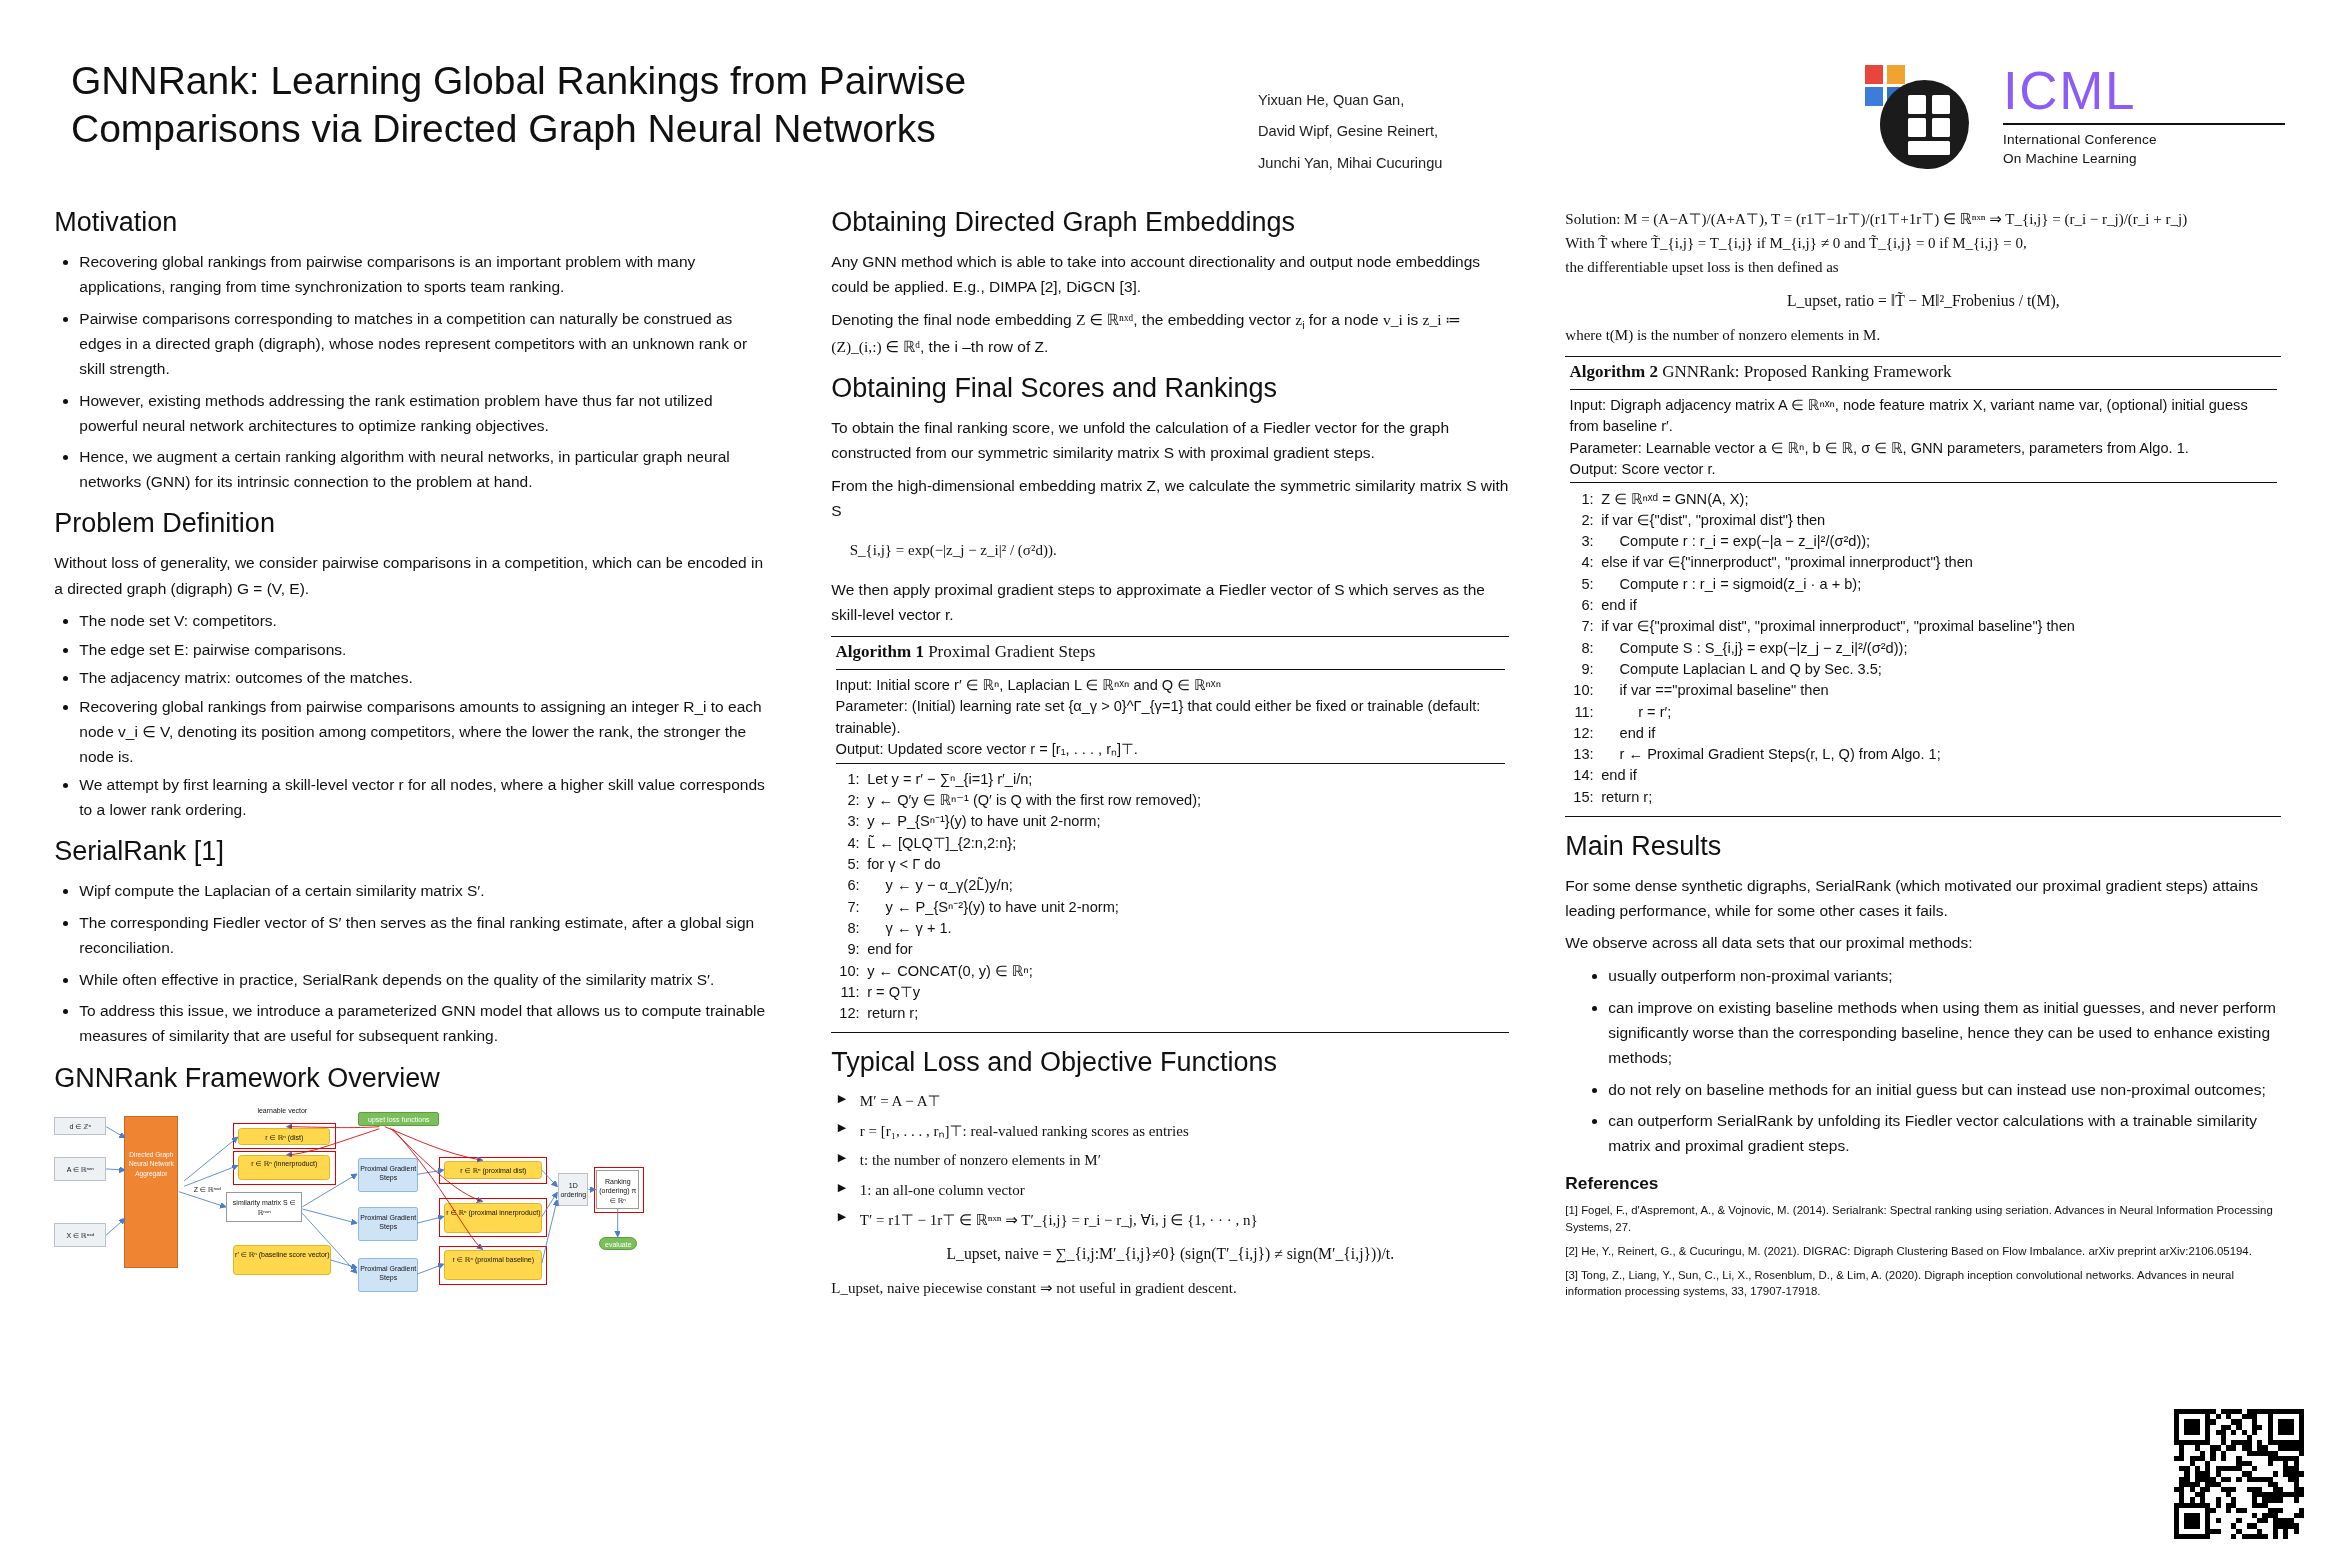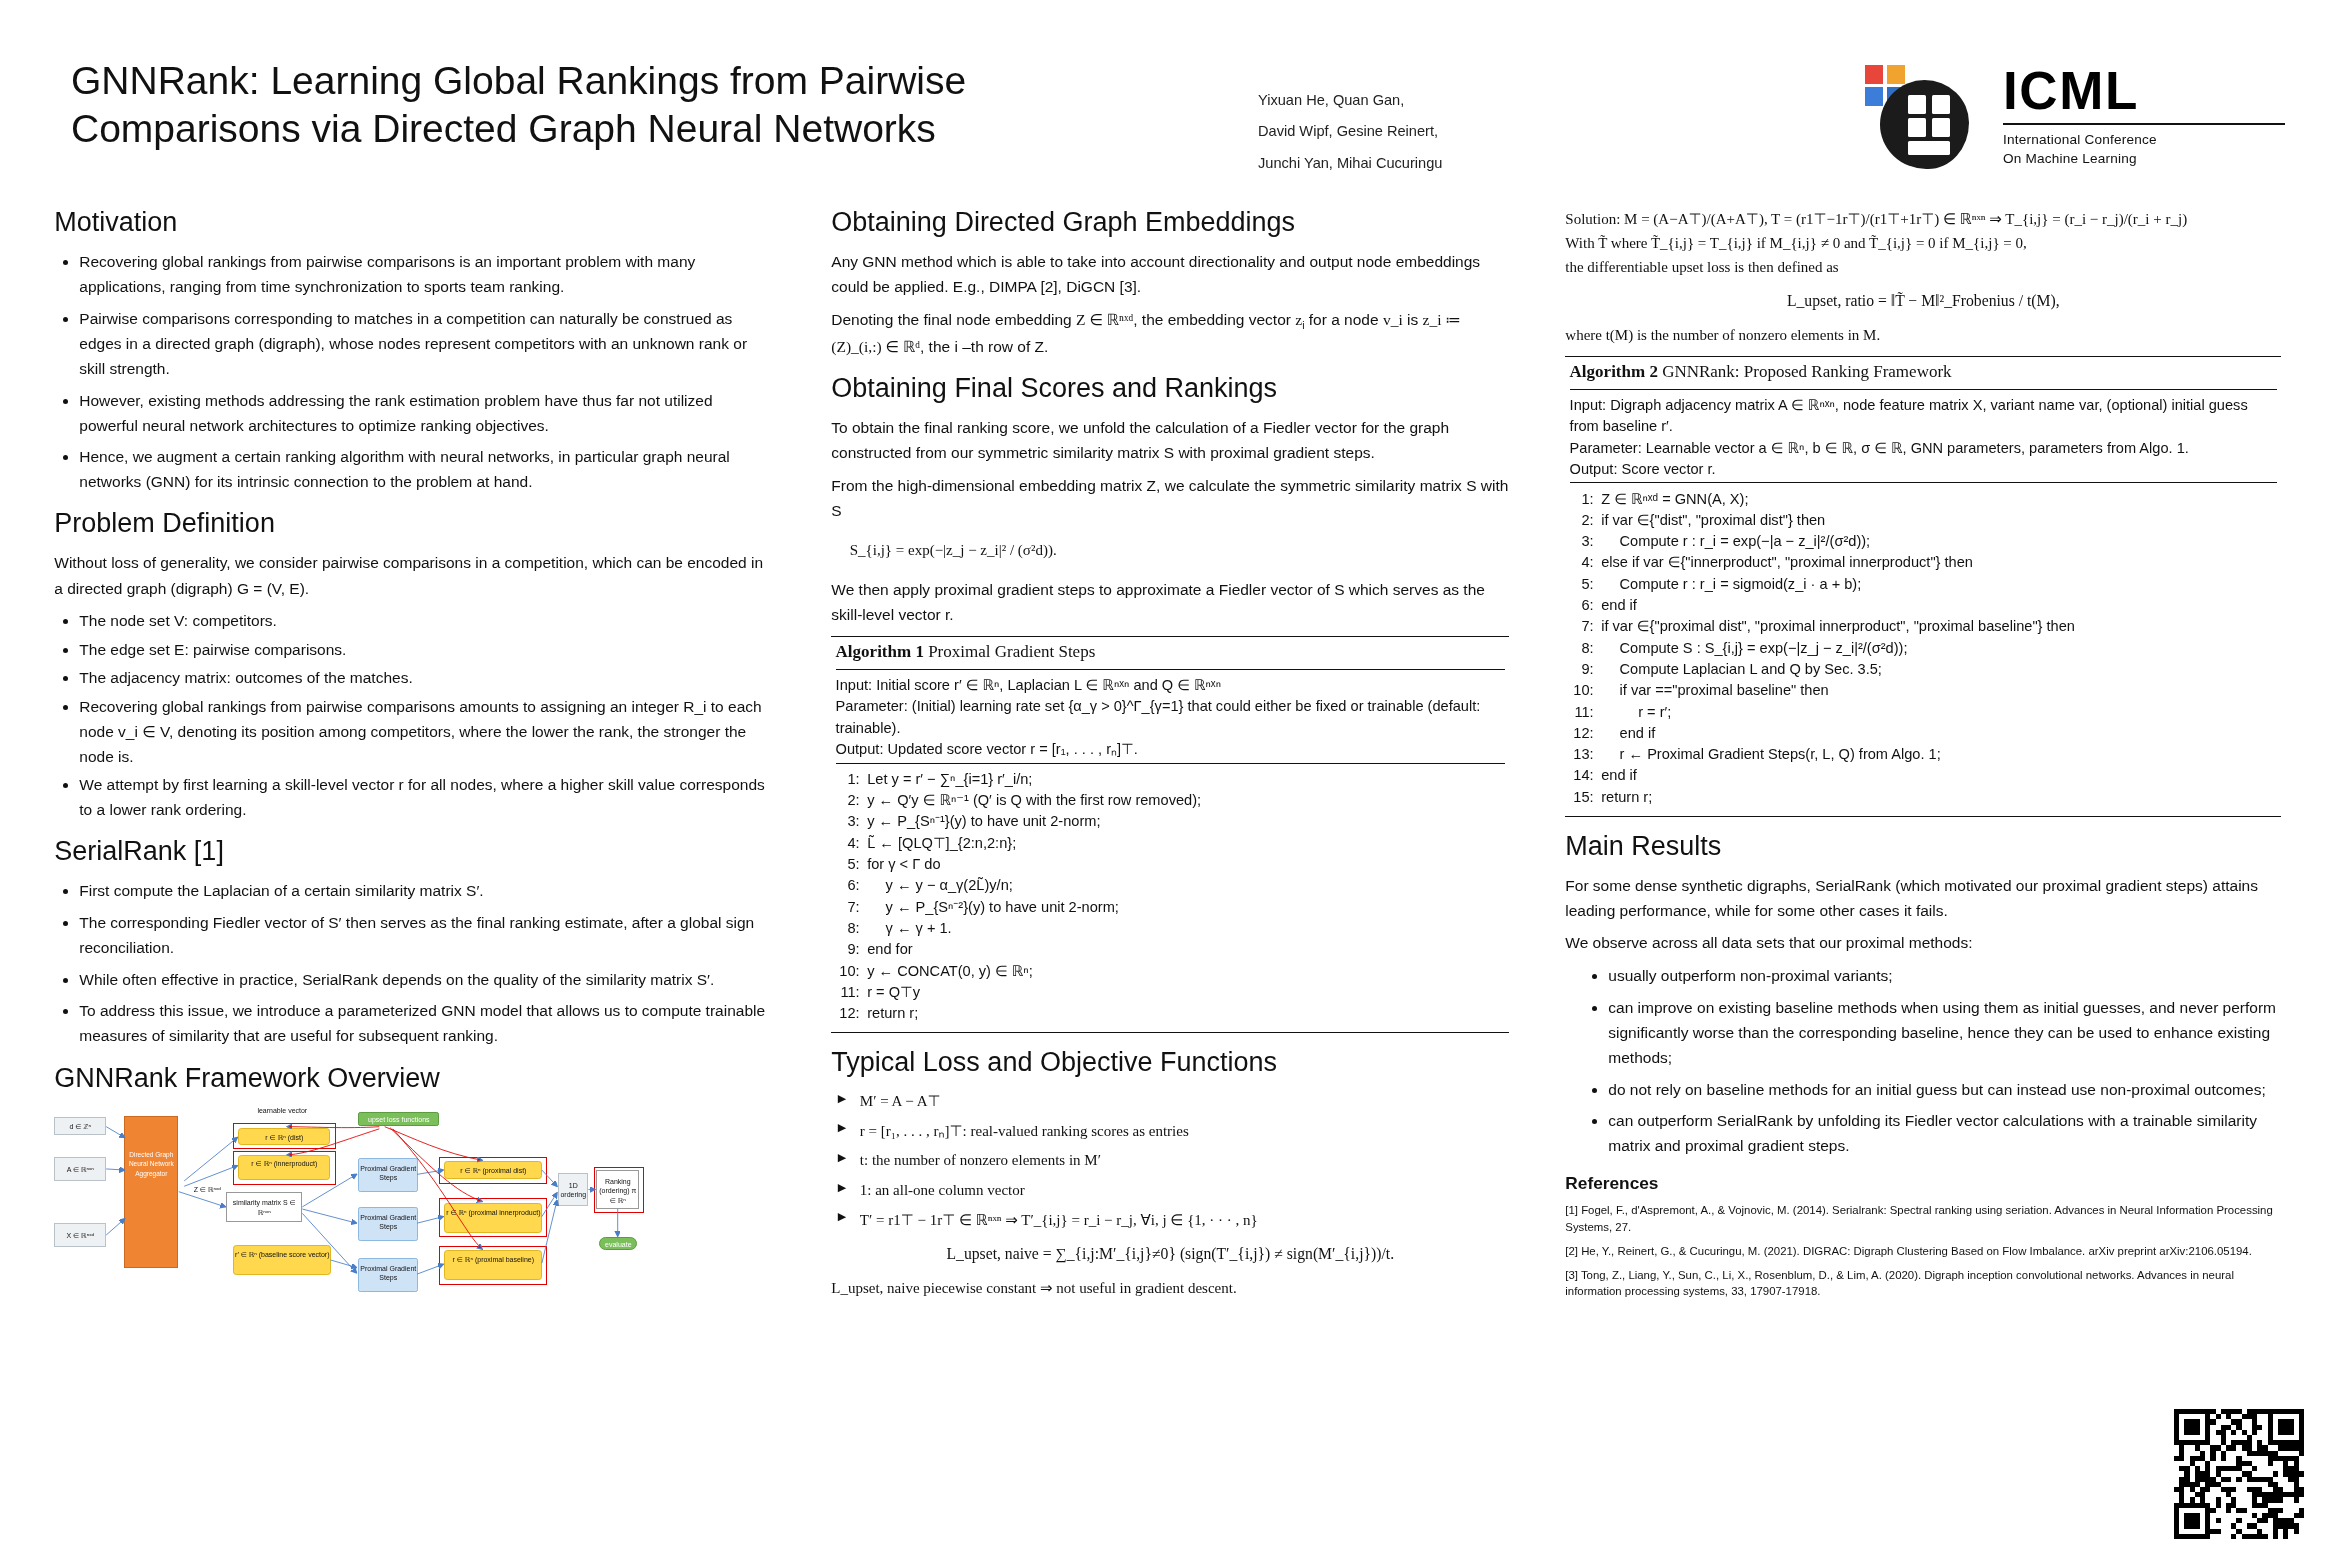--- a/index.html
+++ b/index.html
@@ -25,21 +25,21 @@
   .icml-logo { position:absolute; left:1827px; top:27px; width:434px; height:114px; }
   .icml-mark { position:absolute; left:0; top:5.4px; width:125px; height:103px; }
   .icml-squares { position:absolute; left:0; top:0; width:65px; height:43px; }
   .sq { position:absolute; width:18.4px; height:18.4px; }
   .icml-blob {
     position:absolute; left:15px; top:15px; width:89px; height:89px;
     background:#1b1b1b; border-radius:50% 50% 46% 52% / 50% 48% 52% 50%;
   }
   .icml-dot { position:absolute; background:#ffffff; border-radius:1.6px; }
   .icml-text { position:absolute; left:138px; top:4.3px; width:293px; }
-  .icml-name { font-size:53px; font-weight:700; letter-spacing:1.6px; color:#000000; line-height:1; }
+  .icml-name { font-size:53px; font-weight:400; letter-spacing:1.6px; color:#8b5cf6; line-height:1; }
   .icml-rule { width:282px; height:2.7px; background:#111; margin:5.4px 0 4.3px 0; }
   .icml-sub { font-size:13.6px; color:#111; line-height:1.4; letter-spacing:0.2px; }
 
   
   .columns { position:relative; display:flex; gap:56px; margin-top:11px; padding:0 16.3px; }
   .col { width:721px; }
   .col.c1 { width:721px; }
   .col.c2 { width:678px; }
   .col.c3 { width:716px; }
 
@@ -150,21 +150,21 @@
       <ul class="bullets tight">
         <li class="body">The node set V: competitors.</li>
         <li class="body">The edge set E: pairwise comparisons.</li>
         <li class="body">The adjacency matrix: outcomes of the matches.</li>
         <li class="body">Recovering global rankings from pairwise comparisons amounts to assigning an integer R_i to each node v_i ∈ V, denoting its position among competitors, where the lower the rank, the stronger the node is.</li>
         <li class="body">We attempt by first learning a skill-level vector r for all nodes, where a higher skill value corresponds to a lower rank ordering.</li>
       </ul>
 
       <h2 class="sec">SerialRank [1]</h2>
       <ul class="bullets">
-        <li class="body">First compute the Laplacian of  a certain similarity matrix S′.</li>
+        <li class="body">Wipf compute the Laplacian of  a certain similarity matrix S′.</li>
         <li class="body">The corresponding Fiedler vector of S′ then serves as the final ranking estimate, after a global sign reconciliation.</li>
         <li class="body">While often effective in practice, SerialRank depends on the quality of the similarity matrix S′.</li>
         <li class="body">To address this issue, we introduce a parameterized GNN model that allows us to compute trainable measures of similarity that are useful for subsequent ranking.</li>
       </ul>
 
       <h2 class="sec">GNNRank Framework Overview</h2>
 
       <div class="figure">
 
         <div class="fbox fb-grey" style="left:0;top:12px;width:52px;height:18.4px;line-height:18.4px;">d ∈ ℤⁿ</div>

